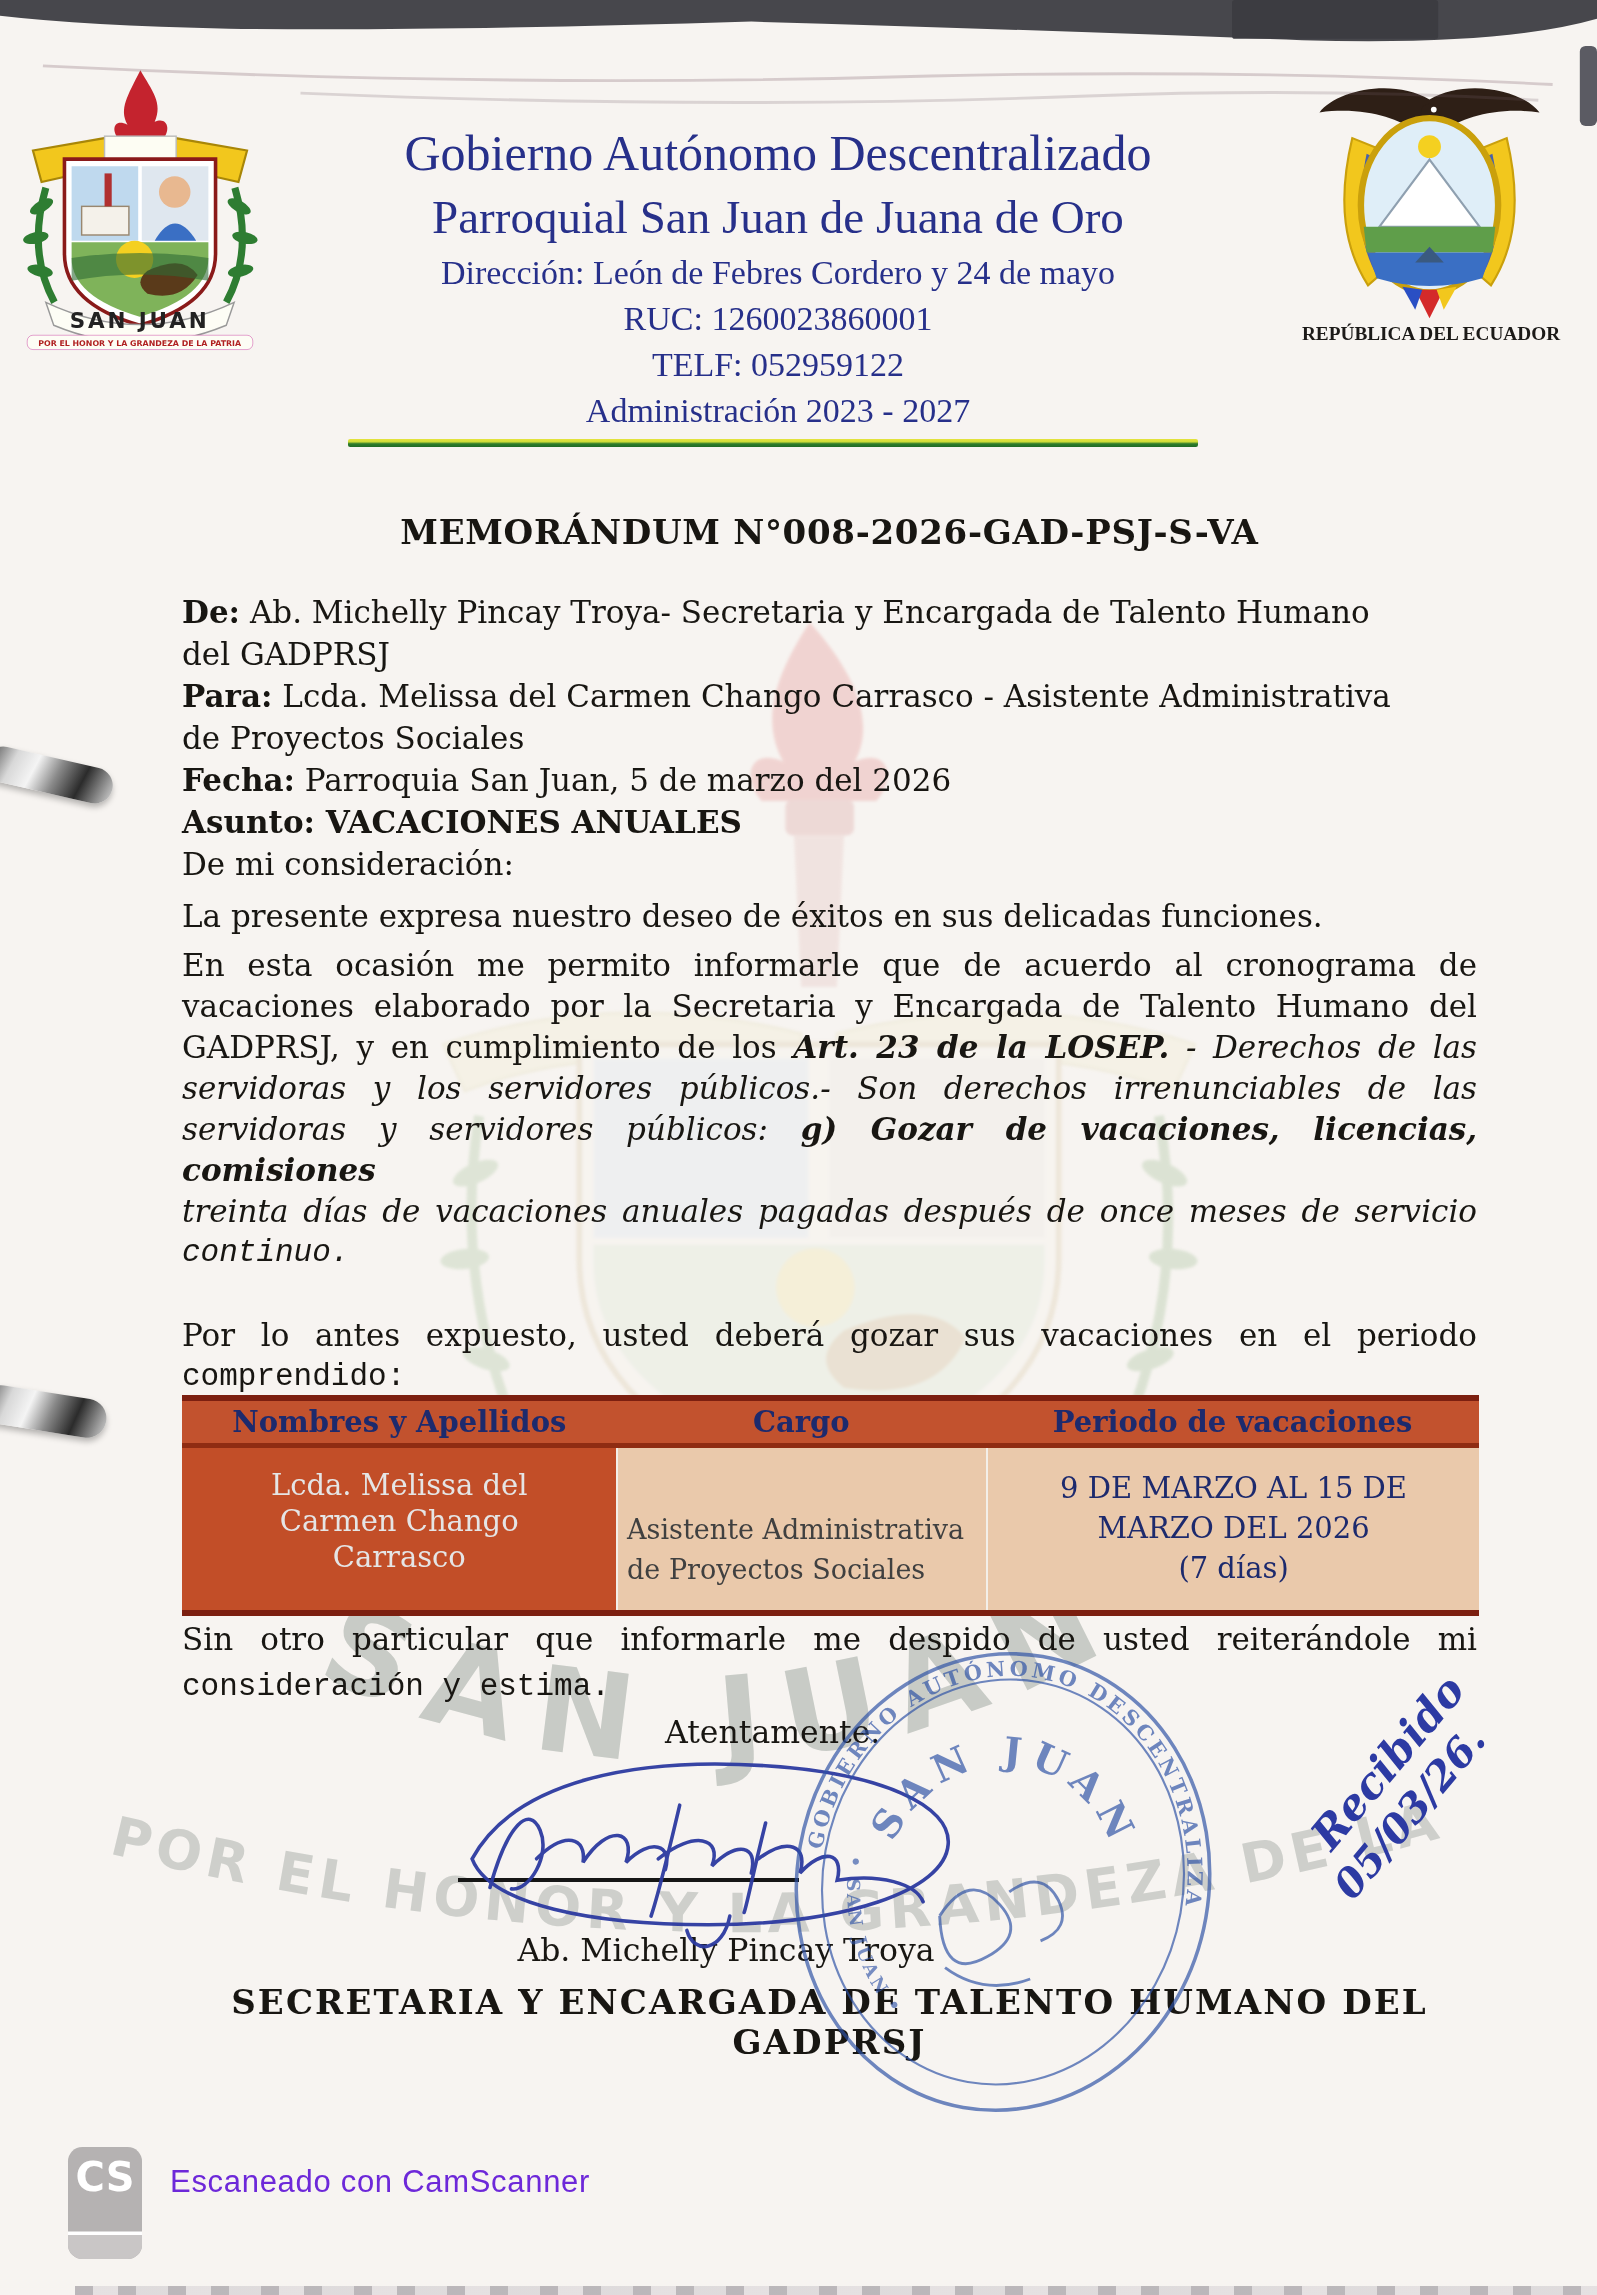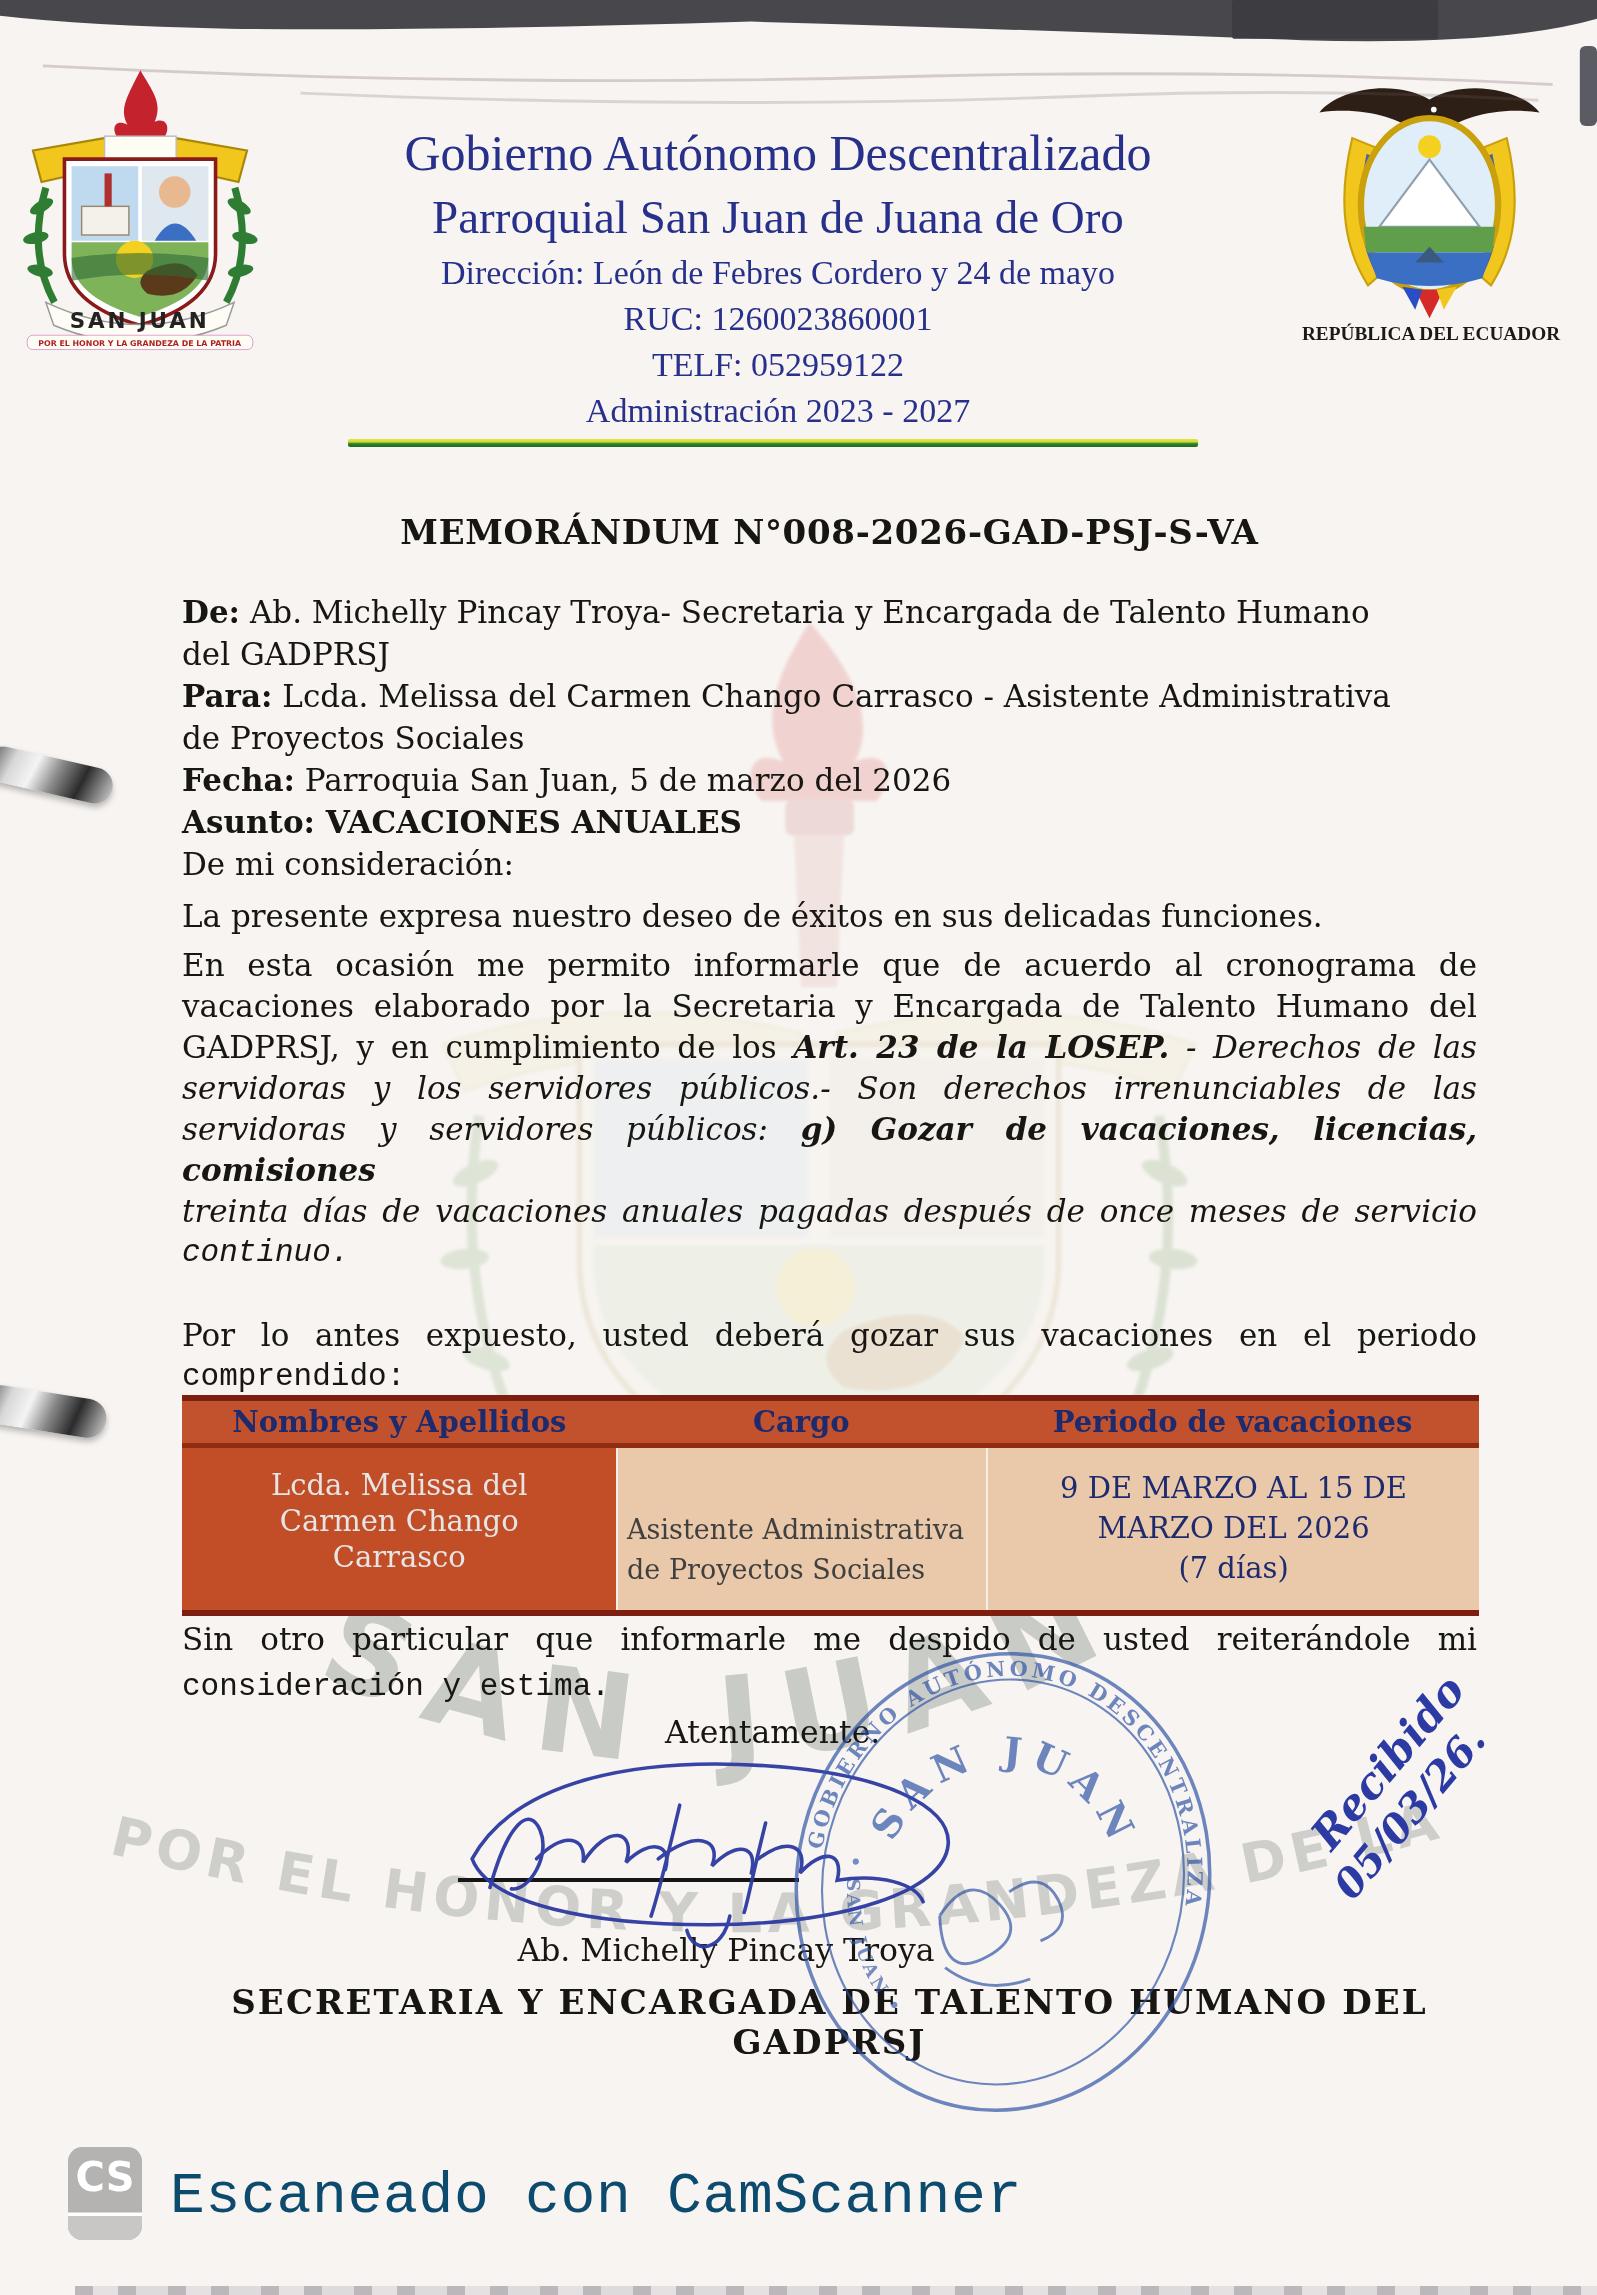--- a/index.html
+++ b/index.html
@@ -68,27 +68,27 @@
   #sig-line{left:458px;top:1878px;width:341px;height:3.6px;background:#161616;z-index:13;}
   #signer-name{left:182px;top:1932px;width:1088px;text-align:center;font-size:31.5px;z-index:12;}
   #signer-role{left:182px;top:1982px;width:1295px;text-align:center;font-size:34px;font-weight:bold;
     letter-spacing:2.1px;z-index:12;}
   #stamp-svg{left:782px;top:1640px;width:442px;height:484px;z-index:15;transform:rotate(10deg);opacity:.85;}
   #received-note{left:1284px;top:1694px;width:308px;z-index:16;transform:rotate(-50deg);
     color:#2c3aa3;font-style:italic;font-weight:bold;}
   #received-note .r1{font-size:43px;line-height:44px;}
   #received-note .r2{font-size:40px;margin-left:-24px;margin-top:2.9px;}
   
-  #cs-icon{left:68px;top:2147px;width:74px;height:93px;background:#b5b2b2;border-radius:14.3px;z-index:20;}
+  #cs-icon{left:68px;top:2147px;width:74px;height:112px;background:#b5b2b2;border-radius:14.3px;z-index:20;}
   #cs-icon .cs-label{position:absolute;top:7.2px;left:0;right:0;text-align:center;color:#ffffff;
     font-family:"DejaVu Sans",sans-serif;font-weight:bold;font-size:40px;}
   #cs-icon .cs-band{position:absolute;bottom:0;left:0;right:0;height:24px;background:#c9c6c6;
     border-radius:0 0 14.3px 14.3px;box-shadow:0 -3.6px 0 #ffffff;}
-  #cs-text{left:170px;top:2164px;font-family:Liberation Mono, monospace;font-size:58px;
-    color:#0c4a6e;letter-spacing:0.7px;z-index:20;}
+  #cs-text{left:170px;top:2164px;font-family:Liberation Sans, sans-serif;font-size:31px;
+    color:#6d28d9;letter-spacing:0.7px;z-index:20;}
   
   #logo-left{left:20px;top:66px;width:240px;height:285px;z-index:5;}
   #logo-right{left:1308px;top:75px;width:243px;height:247px;z-index:5;}
 </style>
 </head>
 <body>
 
 <svg id="top-edge" class="abs" width="1597" height="129" viewBox="0 0 2232 180">
   <path d="M0 0 H2232 V26 Q2100 64 1820 56 Q1400 40 1050 30 Q600 44 320 40 Q120 36 0 22 Z" fill="#47474c"></path>
   <rect x="1722" y="0" width="288" height="54" rx="4" fill="#3c3c41"></rect>

